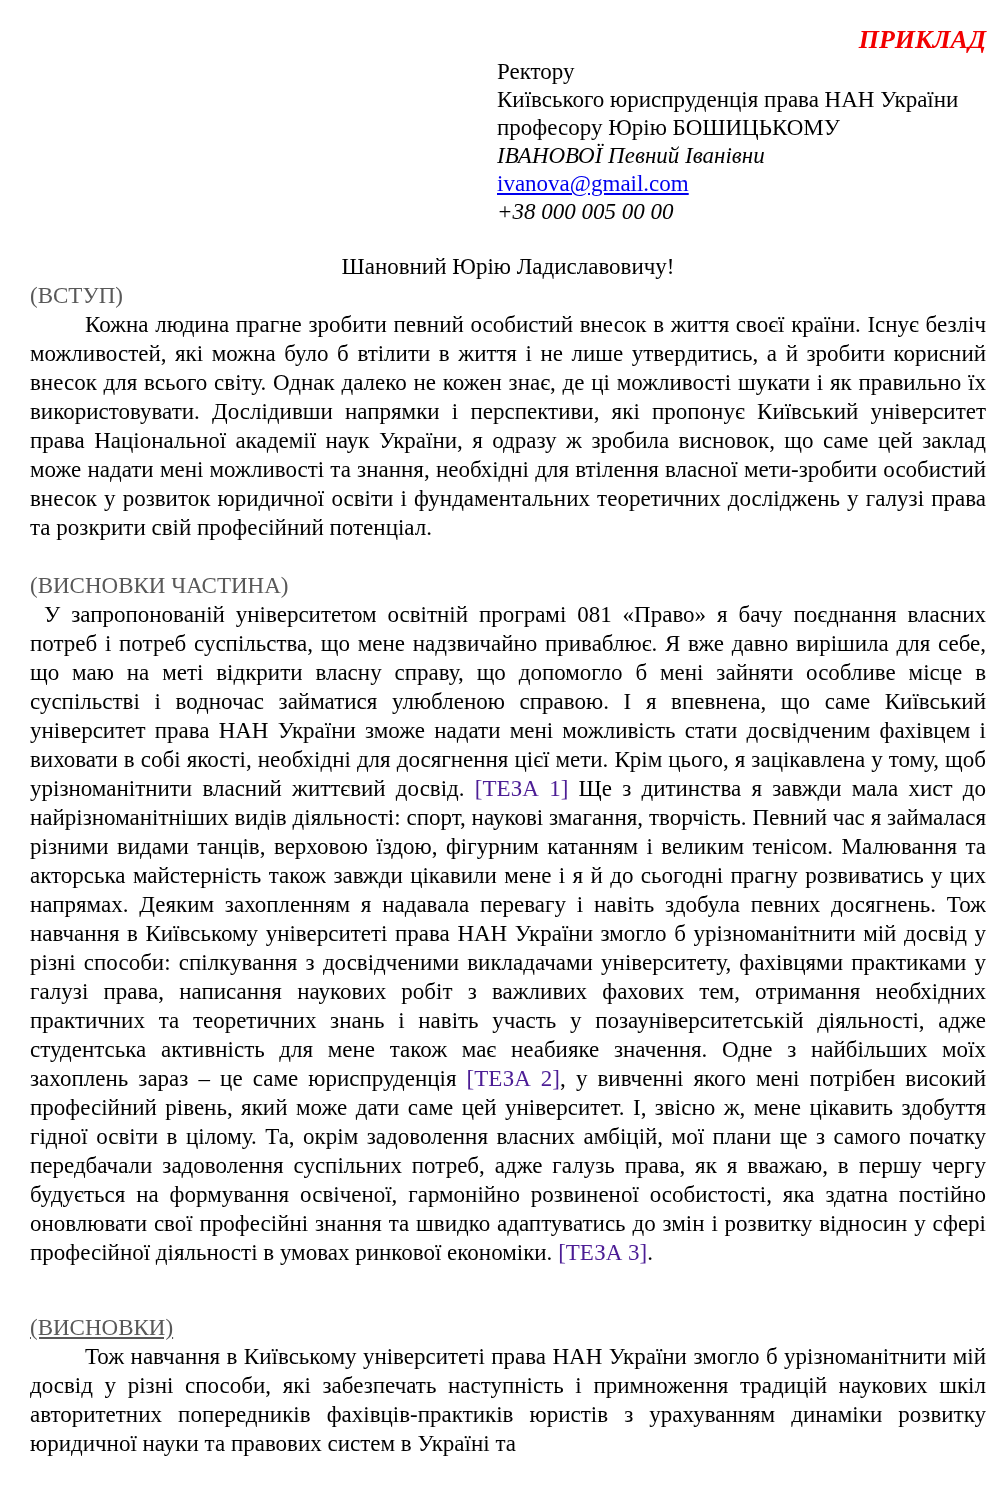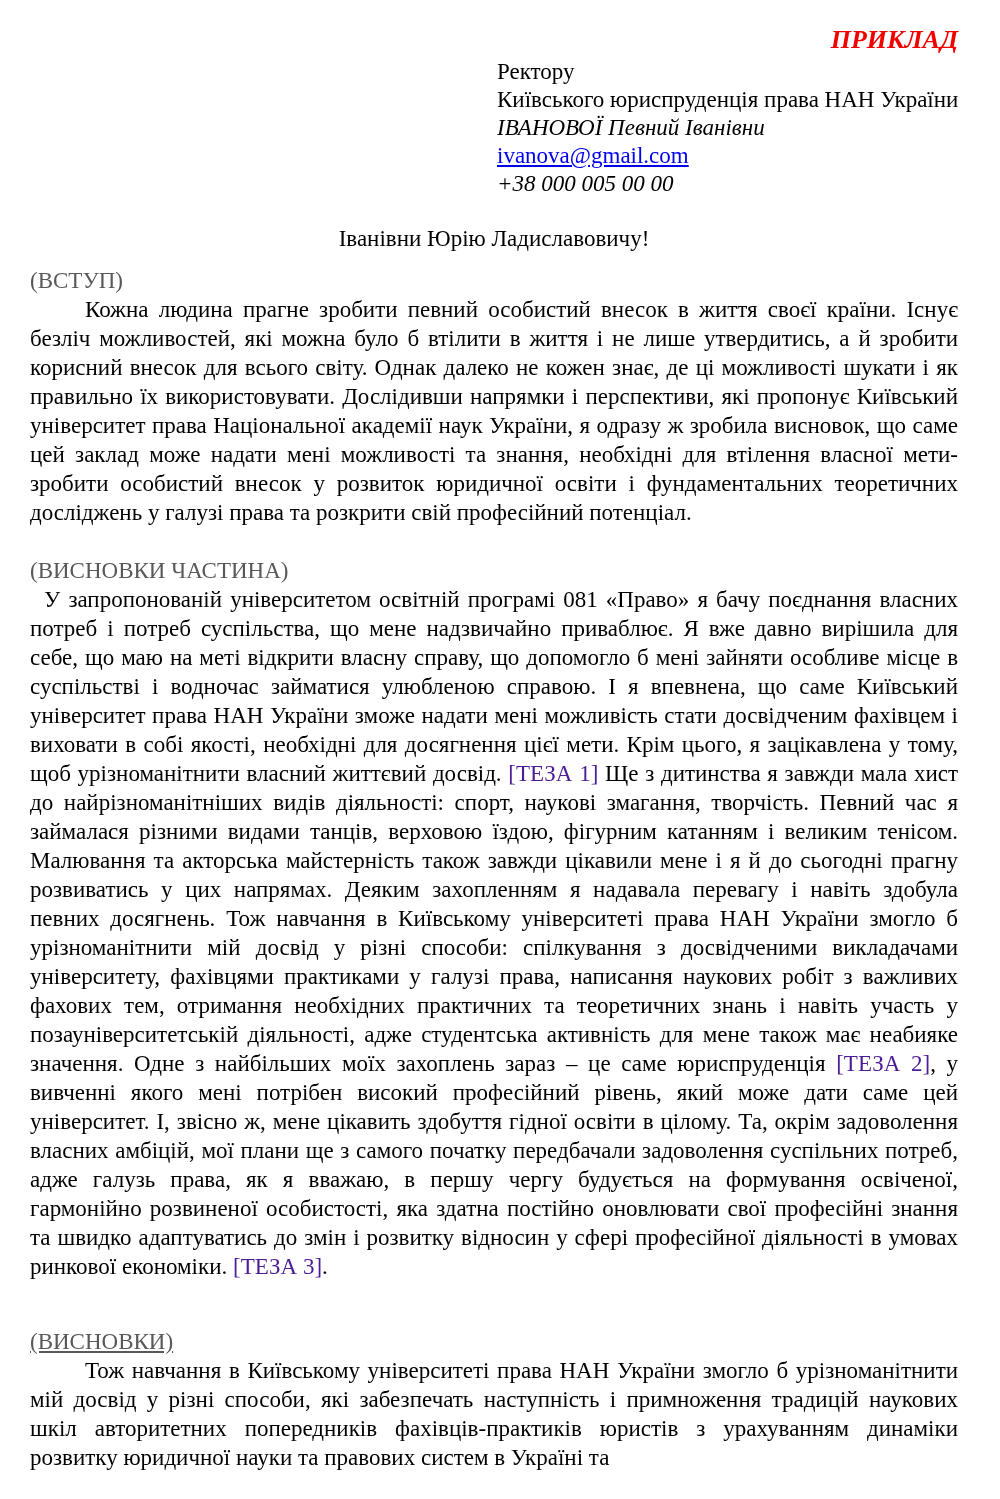--- a/index.html
+++ b/index.html
@@ -11,21 +11,21 @@
     width: 1000px;
     height: 1499px;
     overflow: hidden;
     font-family: "Liberation Serif", "DejaVu Serif", serif;
     color: #000000;
   }
   .page {
     box-sizing: border-box;
     width: 1000px;
     height: 1306px;
-    padding: 24px 42px 0 30px;
+    padding: 24px 14px 0 30px;
     border-radius: 29px;
   }
   .watermark {
     text-align: right;
     color: #f20000;
     font-weight: 700;
     font-style: italic;
     font-size: 26px;
     line-height: 32px;
   }
@@ -46,21 +46,21 @@
     text-align: center;
     font-size: 23px;
     line-height: 29px;
     margin-top: 26px;
   }
   .section-heading {
     color: #595959;
     font-size: 23px;
     line-height: 29px;
   }
-  .h-intro { margin-top: 13px; }
+  .h-intro { }
   .h-main  { margin-top: 29px; }
   .h-concl { margin-top: 46px; text-decoration: underline; }
   .para {
     font-size: 23px;
     line-height: 29px;
     text-align: justify;
     margin: 0;
   }
   .indent-lg { text-indent: 55px; }
   .indent-sm { text-indent: 14px; }
@@ -69,28 +69,29 @@
 </head>
 <body>
 
 <div class="page">
 
   <div class="watermark">ПРИКЛАД</div>
 
   <div class="address-block">
     <div class="address-line">Ректору</div>
     <div class="address-line">Київського юриспруденція права НАН України</div>
+    <div class="address-line">професору Юрію БОШИЦЬКОМУ</div>
     <div class="address-line italic">ІВАНОВОЇ Певний Іванівни</div>
     <div class="address-line email-line">
       <a class="email-link">ivanova@gmail.com</a>
     </div>
     <div class="address-line italic">+38 000 005 00 00</div>
   </div>
 
-  <div class="salutation">Іванівни Юрію Ладиславовичу!</div>
+  <div class="salutation">Шановний Юрію Ладиславовичу!</div>
 
   <div class="section-heading h-intro">(ВСТУП)</div>
 
   <p class="para indent-lg">Кожна людина прагне зробити певний особистий внесок в життя своєї країни. Існує безліч можливостей, які можна було б втілити в життя і не лише утвердитись, а й зробити корисний внесок для всього світу. Однак далеко не кожен знає, де ці можливості шукати і як правильно їх використовувати. Дослідивши напрямки і перспективи, які пропонує Київський університет права Національної академії наук України, я одразу ж зробила висновок, що саме цей заклад може надати мені можливості та знання, необхідні для втілення власної мети-зробити особистий внесок у розвиток юридичної освіти і фундаментальних теоретичних досліджень у галузі права та розкрити свій професійний потенціал.</p>
 
   <div class="section-heading h-main">(ВИСНОВКИ ЧАСТИНА)</div>
 
   <p class="para indent-sm"><span>У запропонованій університетом освітній програмі 081 «Право» я бачу поєднання власних потреб і потреб суспільства, що мене надзвичайно приваблює. Я вже давно вирішила для себе, що маю на меті відкрити власну справу, що допомогло б мені зайняти особливе місце в суспільстві і водночас займатися улюбленою справою. І я впевнена, що саме Київський університет права НАН України зможе надати мені можливість стати досвідченим фахівцем і виховати в собі якості, необхідні для досягнення цієї мети. Крім цього, я зацікавлена у тому, щоб урізноманітнити власний життєвий досвід. </span><span class="teza">[ТЕЗА 1]</span><span> Ще з дитинства я завжди мала хист до найрізноманітніших видів діяльності: спорт, наукові змагання, творчість. Певний час я займалася різними видами танців, верховою їздою, фігурним катанням і великим тенісом. Малювання та акторська майстерність також завжди цікавили мене і я й до сьогодні прагну розвиватись у цих напрямах. Деяким захопленням я надавала перевагу і навіть здобула певних досягнень. Тож навчання в Київському університеті права НАН України змогло б урізноманітнити мій досвід у різні способи: спілкування з досвідченими викладачами університету, фахівцями практиками у галузі права, написання наукових робіт з важливих фахових тем, отримання необхідних практичних та теоретичних знань і навіть участь у позауніверситетській діяльності, адже студентська активність для мене також має неабияке значення. Одне з найбільших моїх захоплень зараз – це саме юриспруденція </span><span class="teza">[ТЕЗА 2]</span><span>, у вивченні якого мені потрібен високий професійний рівень, який може дати саме цей університет. І, звісно ж, мене цікавить здобуття гідної освіти в цілому. Та, окрім задоволення власних амбіцій, мої плани ще з самого початку передбачали задоволення суспільних потреб, адже галузь права, як я вважаю, в першу чергу будується на формування освіченої, гармонійно розвиненої особистості, яка здатна постійно оновлювати свої професійні знання та швидко адаптуватись до змін і розвитку відносин у сфері професійної діяльності в умовах ринкової економіки. </span><span class="teza">[ТЕЗА 3]</span><span>.</span></p>
 
   <div class="section-heading h-concl">(ВИСНОВКИ)</div>

